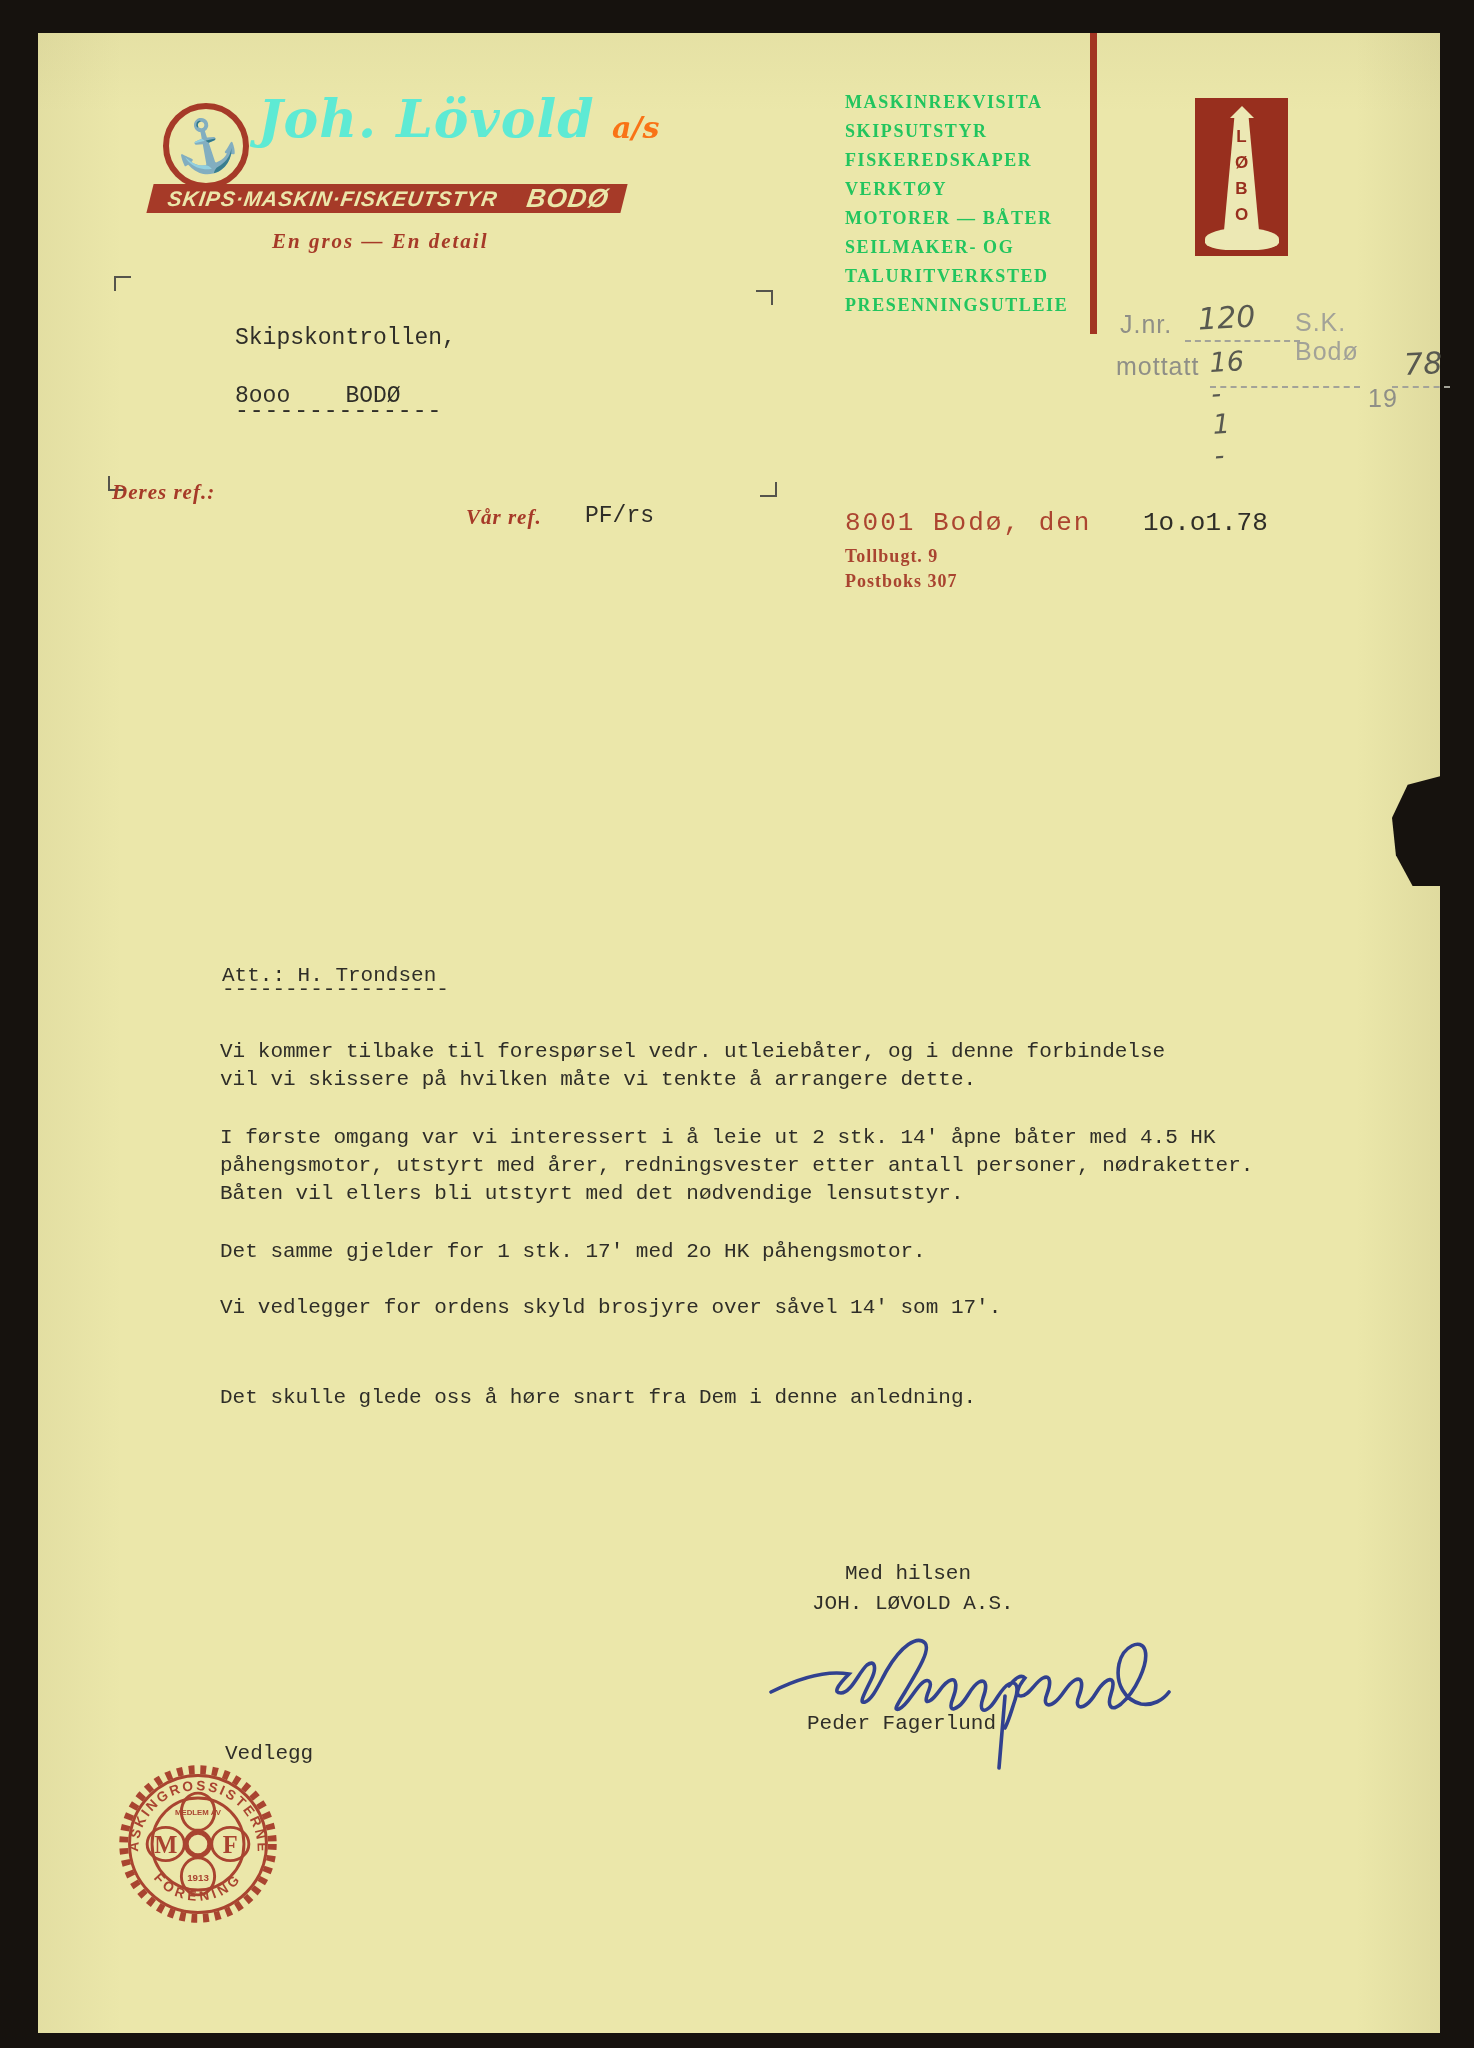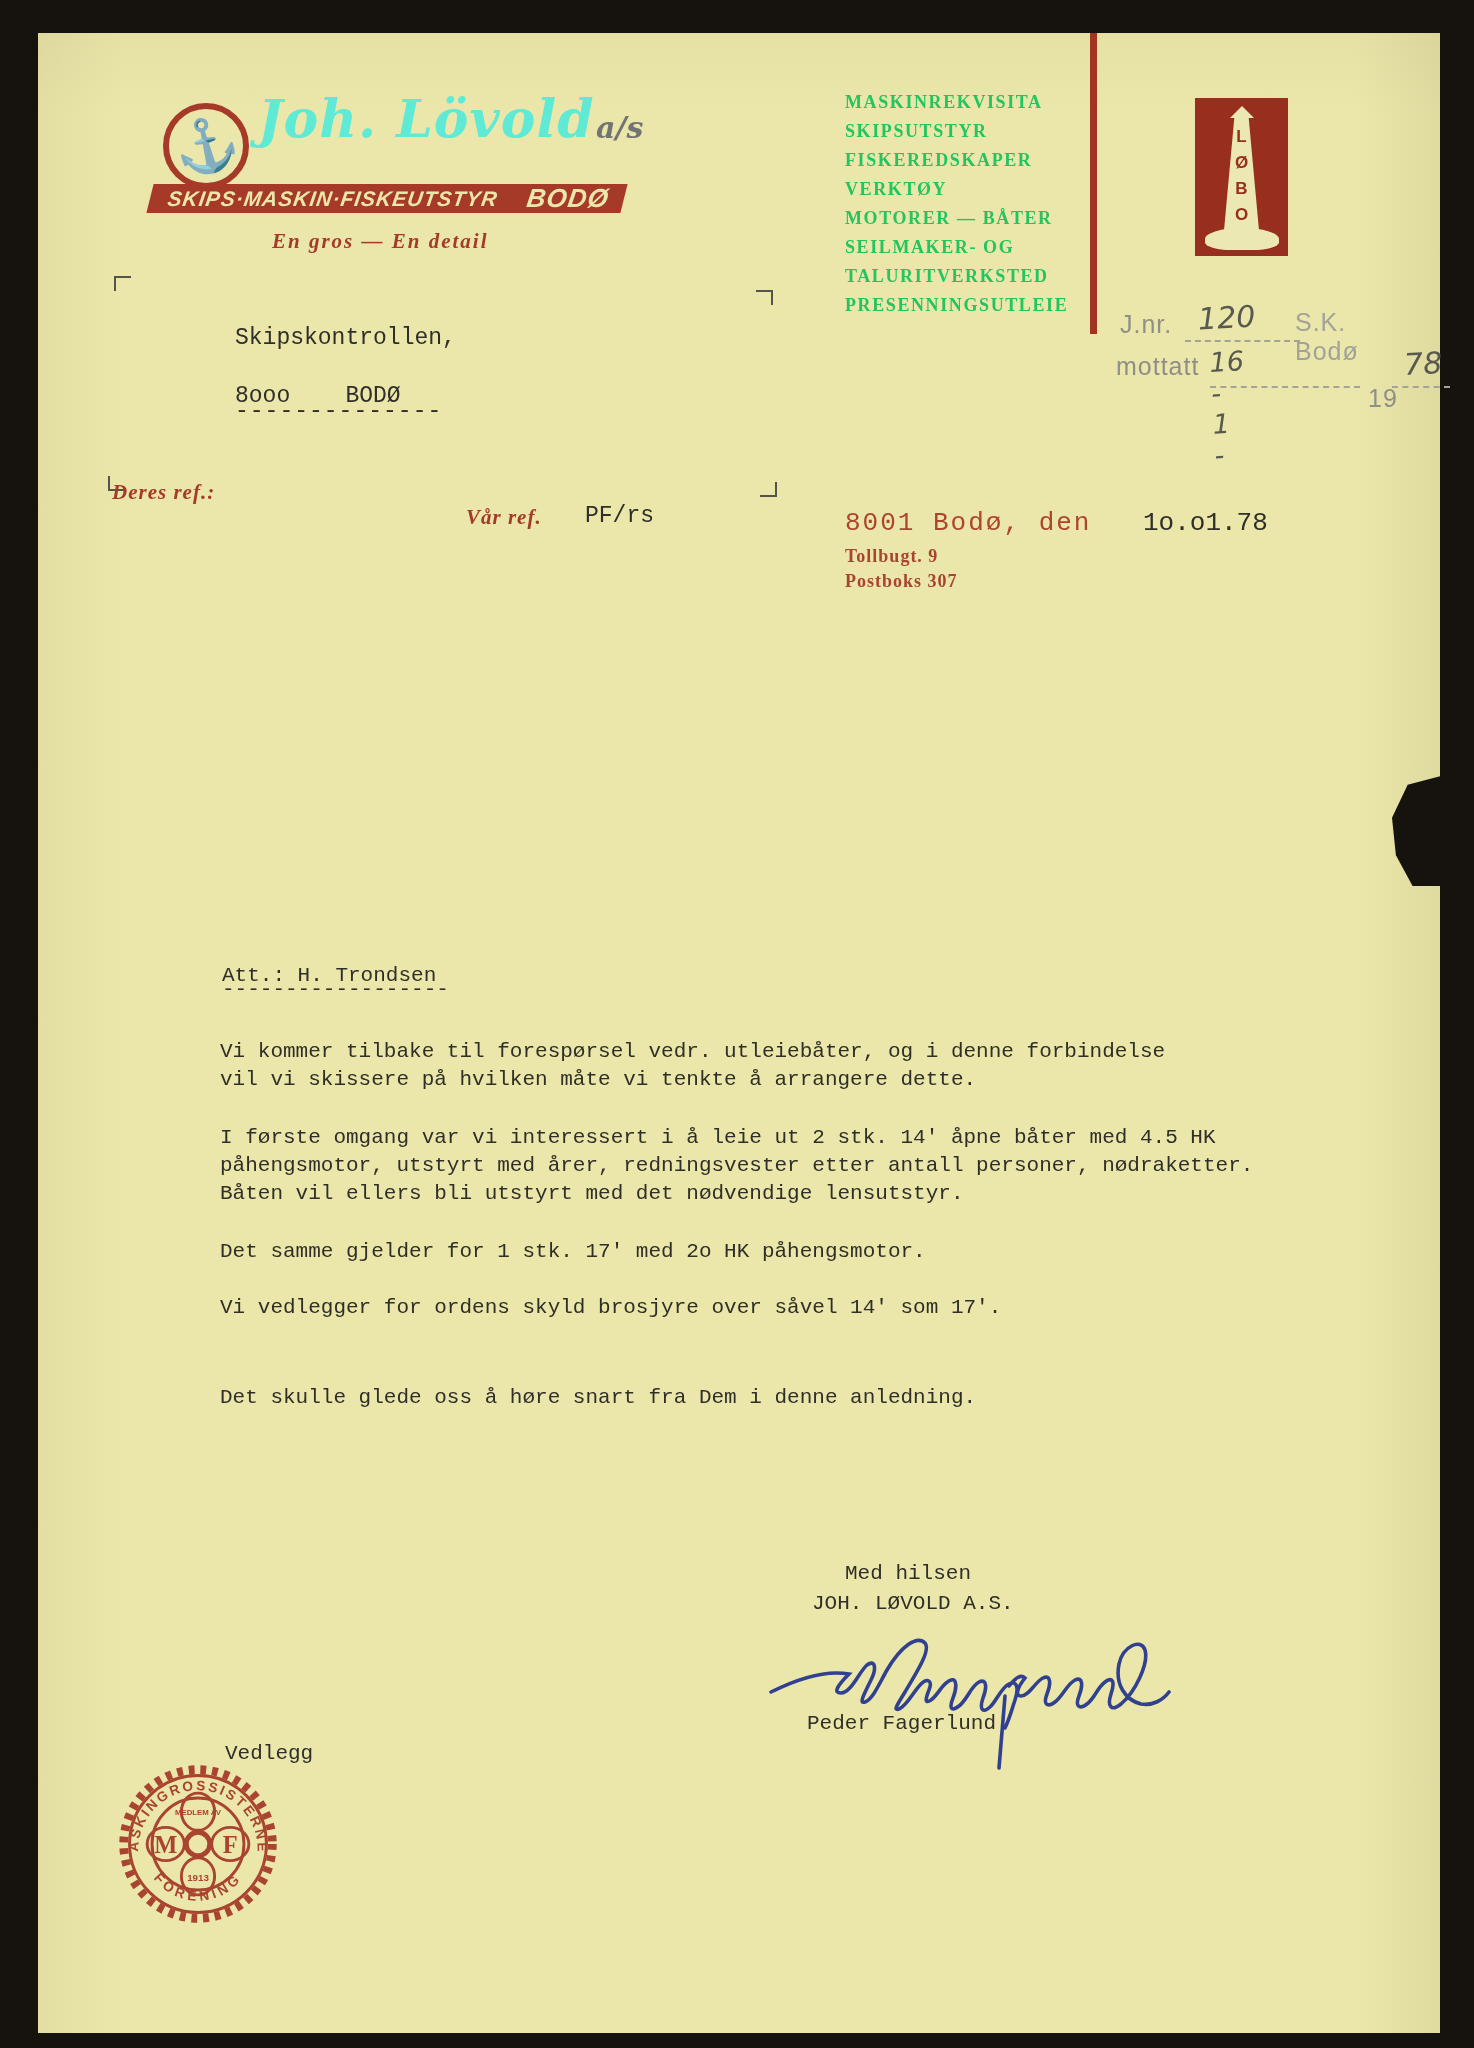--- a/index.html
+++ b/index.html
@@ -6,21 +6,21 @@
   .stage{position:relative;width:1474px;height:2048px;background:#16120e;overflow:hidden;
          font-family:"Liberation Sans",sans-serif;}
   .paper{position:absolute;left:38px;top:33px;width:1402px;height:2000px;
          background:#ebe7aa;
          background-image:linear-gradient(90deg, rgba(120,110,60,.07), rgba(0,0,0,0) 6%, rgba(0,0,0,0) 94%, rgba(120,110,60,.10)),
                           linear-gradient(180deg, rgba(120,110,60,.05), rgba(0,0,0,0) 4%);}
   .abs{position:absolute;}
   .script-name{font-family:"DejaVu Serif",serif;font-style:italic;font-weight:bold;
                font-size:52px;color:#5eead4;letter-spacing:1px;}
   .script-suffix{font-family:"DejaVu Serif",serif;font-style:italic;font-weight:bold;
-               font-size:30px;color:#737373;}
+               font-size:30px;color:#f97316;margin-left:16px;}
   .anchor-ring{width:74px;height:74px;border:6px solid #a63a28;border-radius:50%;
                display:flex;align-items:center;justify-content:center;}
   .anchor-glyph{font-size:52px;color:#a63a28;transform:rotate(-14deg);line-height:1;}
   .banner{background:#a63a28;transform:skewX(-14deg);display:flex;align-items:center;}
   .banner-txt{font-style:italic;font-weight:bold;color:#ebe7aa;transform:skewX(6deg);
               white-space:nowrap;letter-spacing:1px;}
   .tagline{font-family:"Liberation Serif",serif;font-style:italic;font-weight:bold;
            font-size:21px;color:#a63a28;letter-spacing:2px;text-align:center;}
   .services div{font-family:"Liberation Serif",serif;font-weight:700;font-size:18px;
                 color:#22c55e;letter-spacing:1.6px;line-height:29px;white-space:nowrap;}

